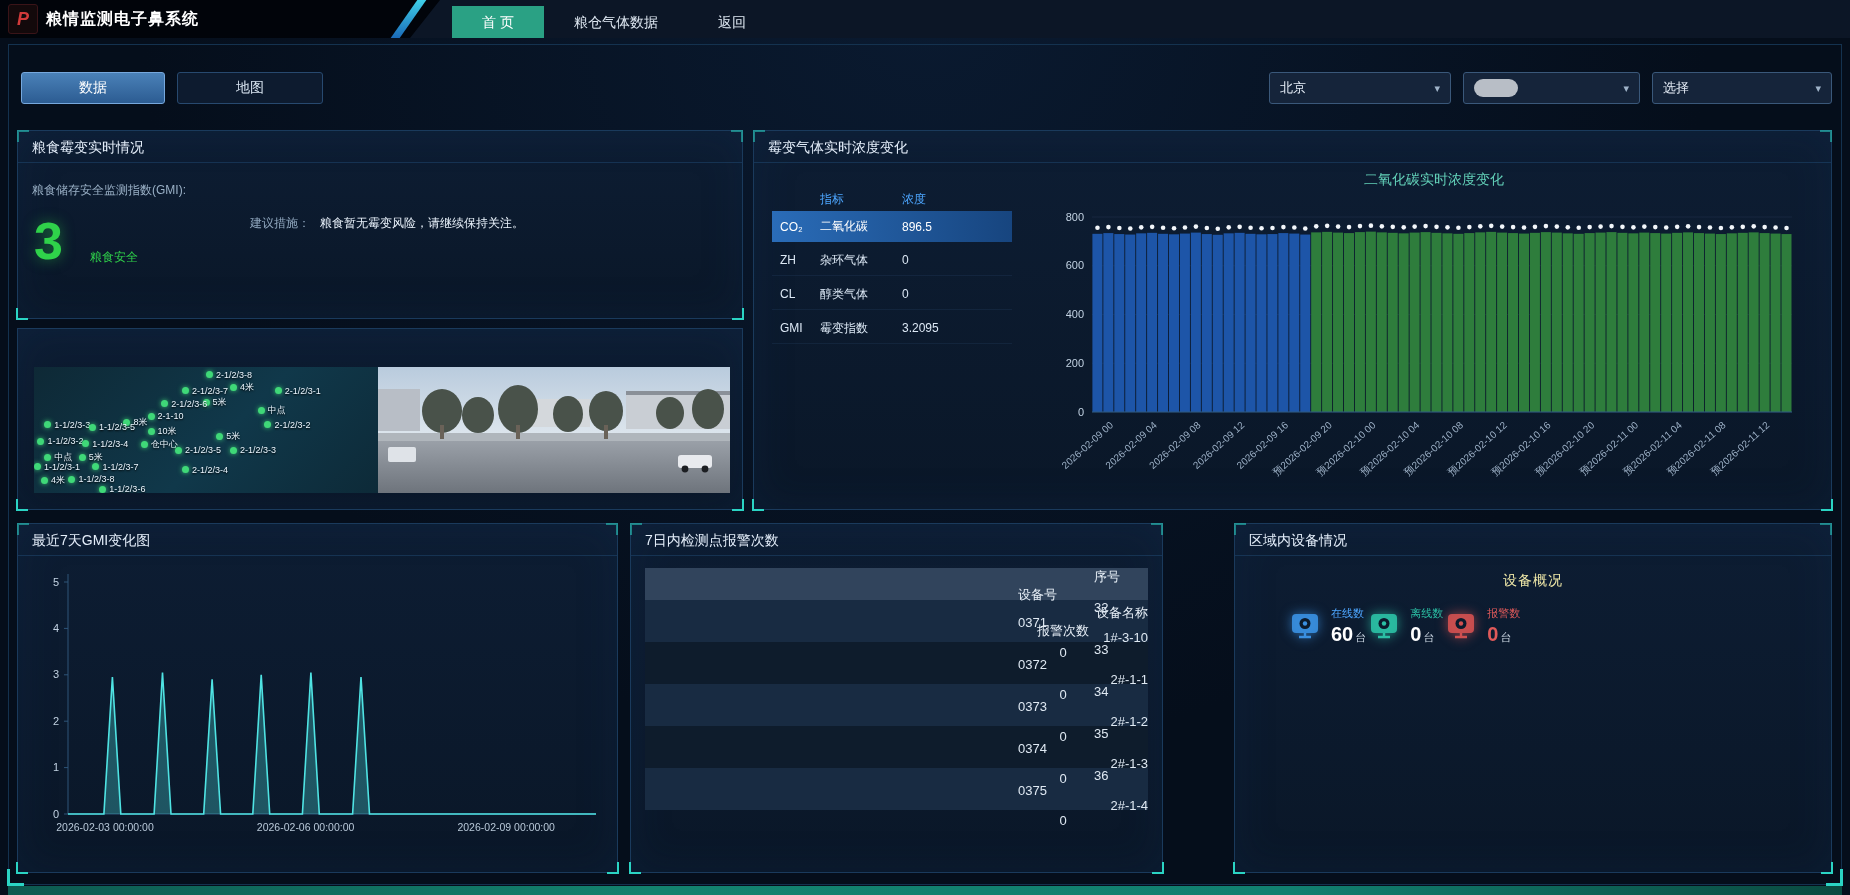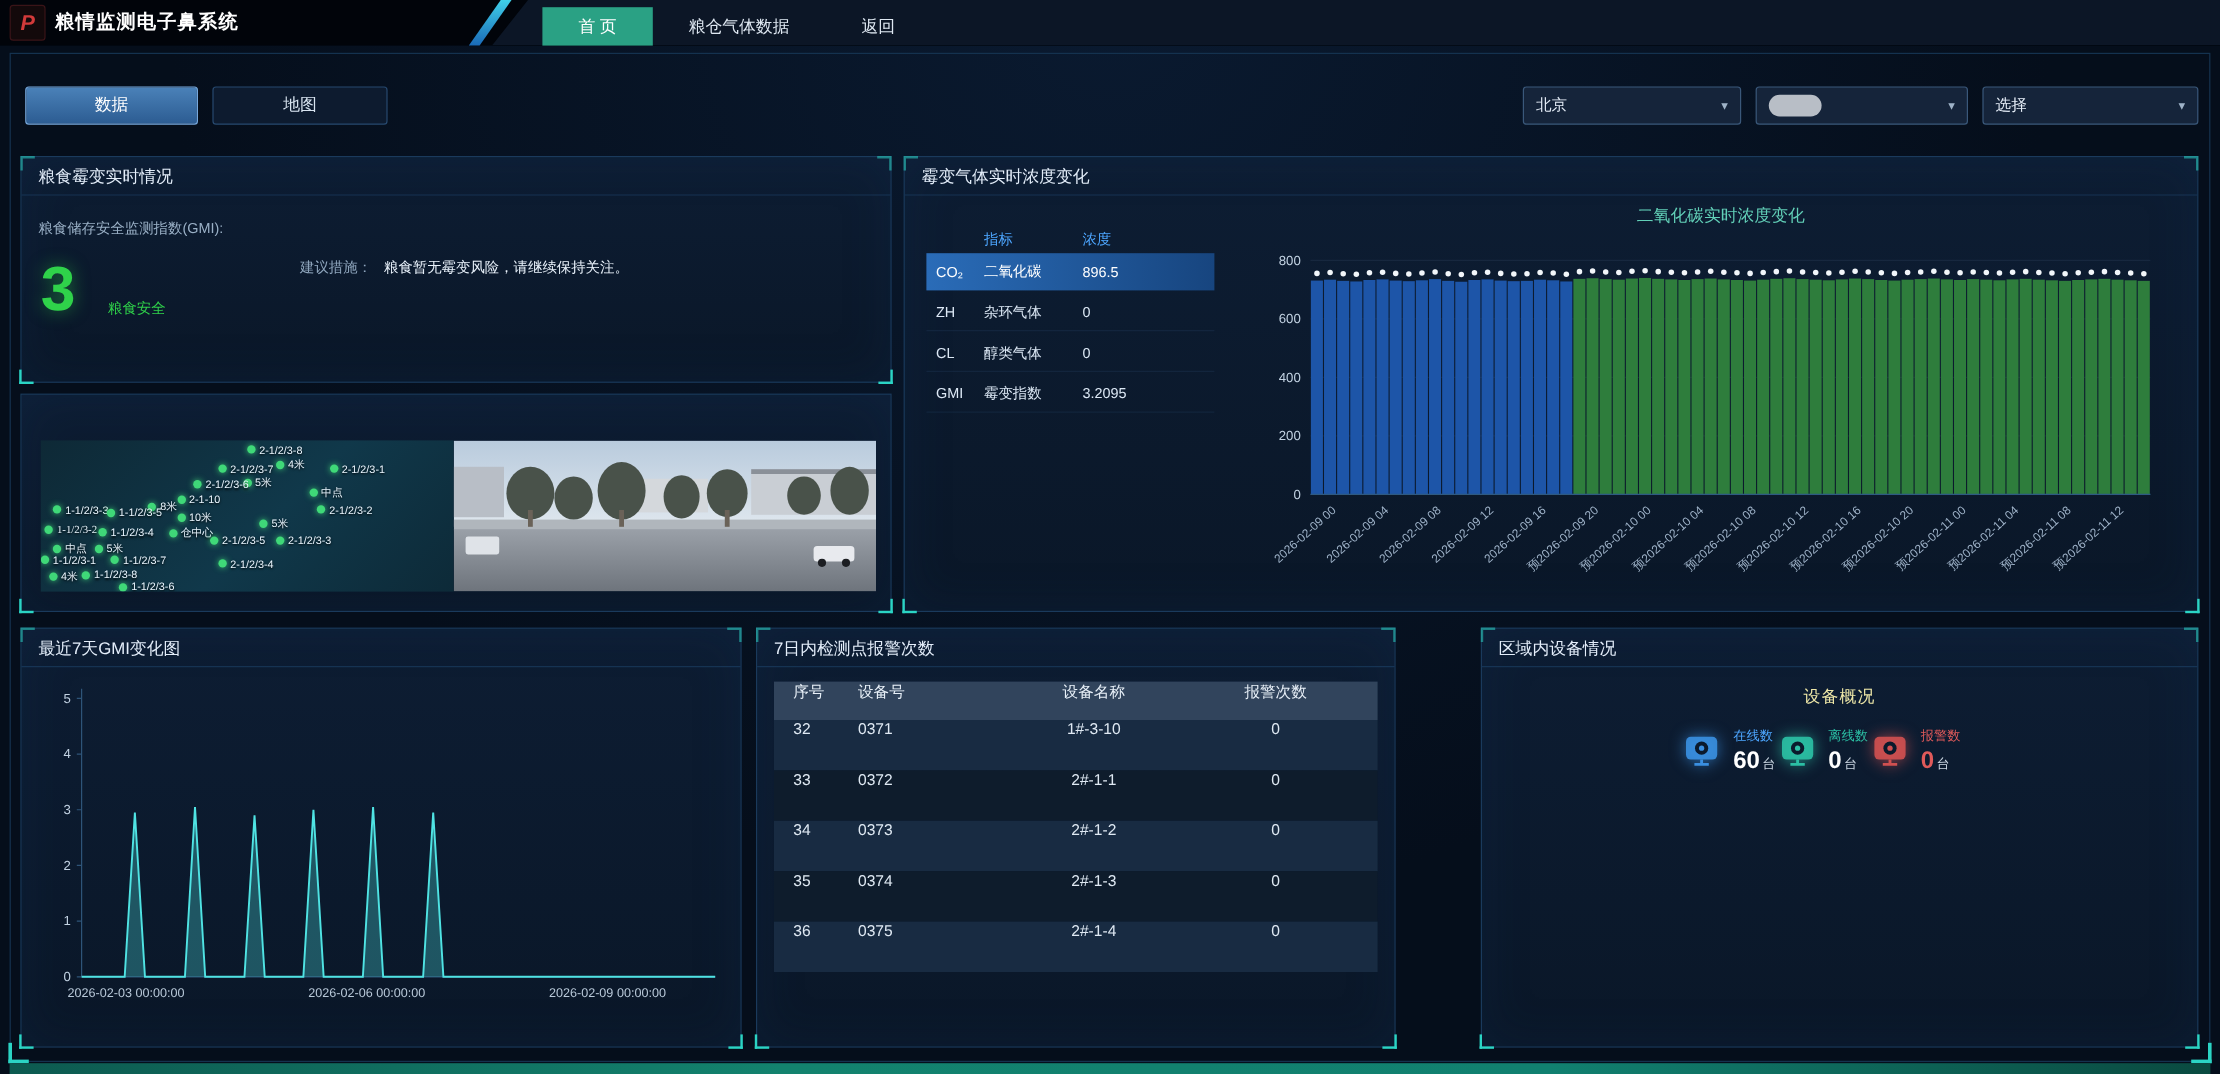--- a/index.html
+++ b/index.html
@@ -102,35 +102,35 @@
   .g-val  { width:70px; }
   .gas-chart-title { position:absolute; left:290px; top:40px; width:780px; text-align:center;
     font-size:14px; color:#62d0b8; }
   #gas-chart-svg { position:absolute; left:290px; top:58px; }
 
   
   #gmi-chart-svg { position:absolute; left:8px; top:36px; }
 
   
   .alarm-table { position:absolute; left:14px; top:44px; right:14px; }
-  .a-row { display:flex; align-items:flex-start; font-size:13px; }
+  .a-row { display:flex; align-items:flex-end; font-size:13px;flex-direction:column; }
   .a-head { height:32px; background:#31445c; color:#e8f0f8; }
   .a-data { height:42px; color:#dfe9f3; }
   .a-data.odd { background:#182b42; }
   .a-data.even { background:#0e1c2c; }
   .c-seq { width:70px; padding-left:16px; }
   .c-dev { width:130px; }
   .c-name { flex:1; text-align:center; }
   .c-cnt { width:170px; text-align:center; }
 
   
   .dev-subtitle { position:absolute; left:0; top:48px; width:100%; text-align:center;
     font-size:14px; color:#efe8a8; letter-spacing:1px; }
   .stats-row { position:absolute; left:0; top:82px; width:100%; display:flex;
-    justify-content:center; padding:0 84px 0 52px; }
+    justify-content:flex-start; padding:0 84px 0 52px; }
   .stat { display:flex; align-items:center; gap:8px; }
   .dev-icon { width:36px; height:36px; }
   .dev-icon.online  { color:#3a8fe0; filter:drop-shadow(0 0 6px rgba(58,143,224,.75)); }
   .dev-icon.offline { color:#2bbfa4; filter:drop-shadow(0 0 6px rgba(43,191,164,.75)); }
   .dev-icon.alarm   { color:#d05050; filter:drop-shadow(0 0 6px rgba(208,80,80,.75)); }
   .di-body { fill:currentColor; opacity:.92; }
   .di-lens { fill:#0b1a2c; }
   .di-pupil { fill:currentColor; }
   .di-base { stroke:currentColor; stroke-width:2.4; fill:none; }
   .stat-label { font-size:11px; margin-bottom:2px; }
@@ -241,21 +241,21 @@
           <span class="map-label">2-1/2/3-4</span>
         </div>
         <div class="map-node" style="left: 67%; top: 42%;">
           <span class="map-dot"></span>
           <span class="map-label">2-1/2/3-2</span>
         </div>
         <div class="map-node" style="left: 53%; top: 50%;">
           <span class="map-dot"></span>
           <span class="map-label">5米</span>
         </div>
-        <div class="map-node" style="left: 1%; top: 55%; font-family: Liberation Serif, serif;">
+        <div class="map-node" style="left: 1%; top: 55%;">
           <span class="map-dot"></span>
           <span class="map-label">1-1/2/3-2</span>
         </div>
         <div class="map-node" style="left: 14%; top: 57%;">
           <span class="map-dot"></span>
           <span class="map-label">1-1/2/3-4</span>
         </div>
         <div class="map-node" style="left: 31%; top: 56%;">
           <span class="map-dot"></span>
           <span class="map-label">仓中心</span>

